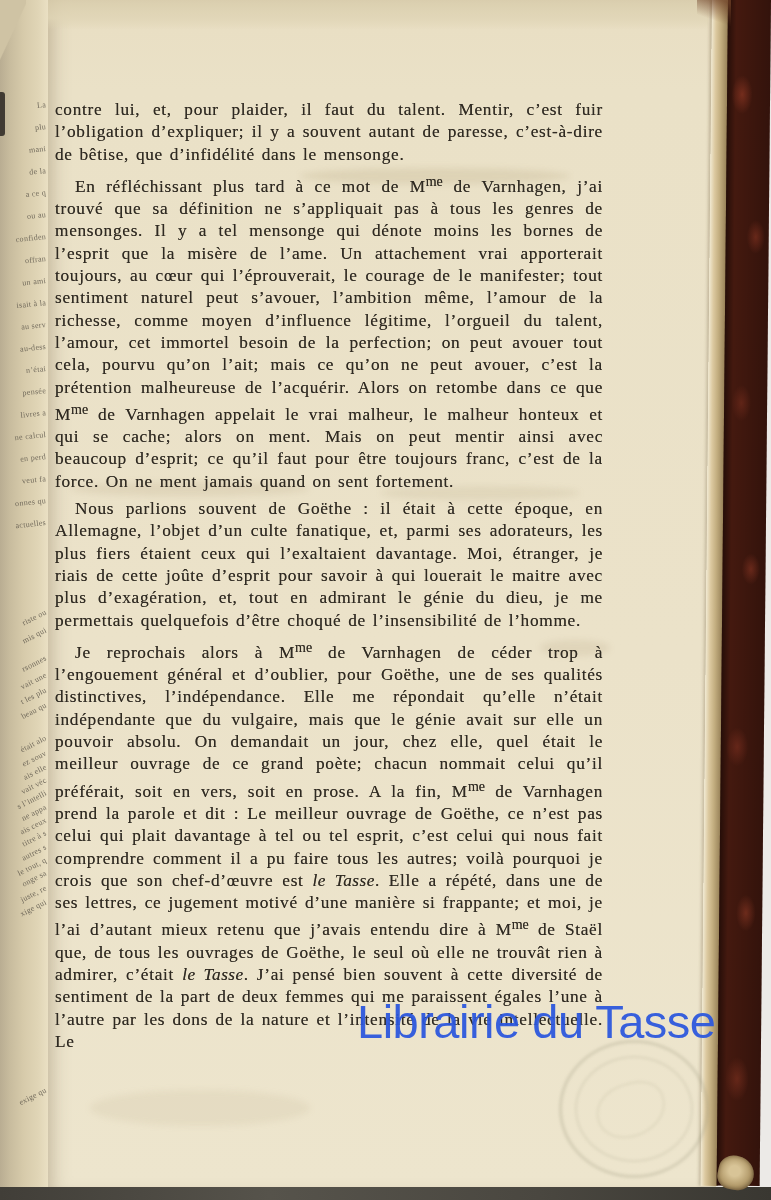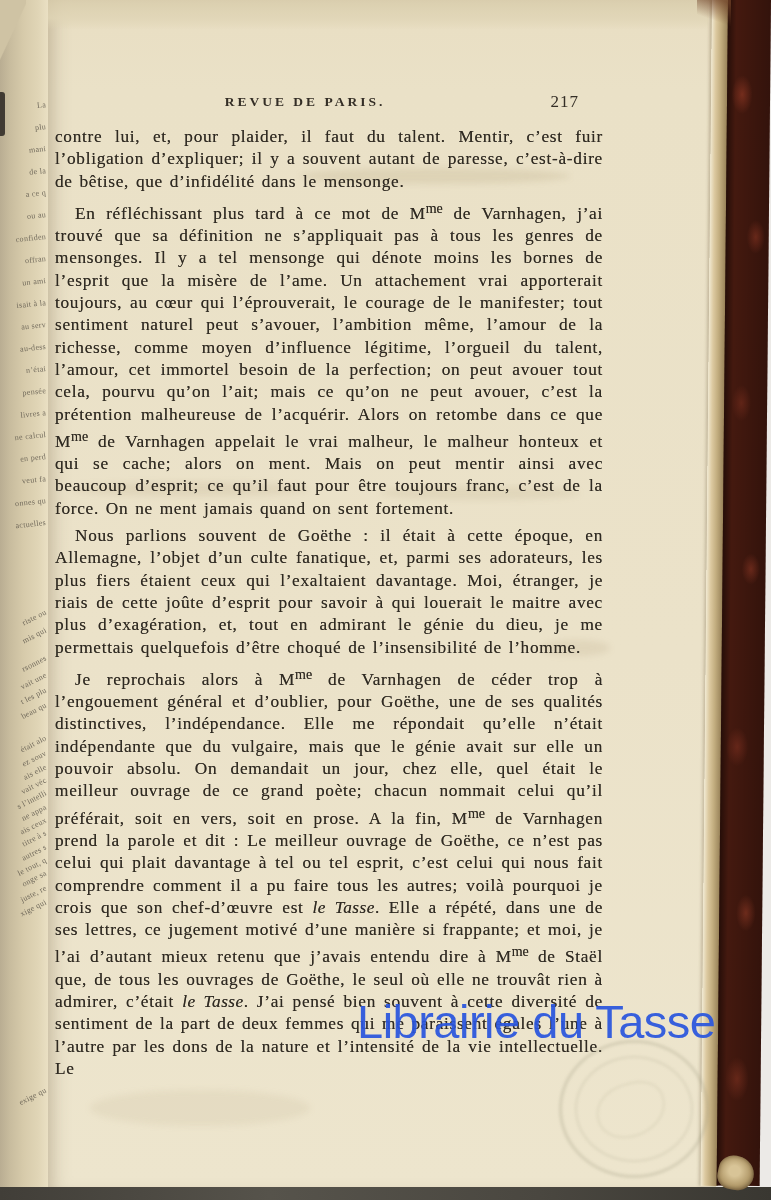--- a/index.html
+++ b/index.html
@@ -173,24 +173,20 @@
 <div class="page"></div>
 <div class="top-edges"></div>
 
 <div class="blotch" style="left:300px;top:168px;width:270px;height:16px;background:rgba(150,125,80,.14);"></div>
 <div class="blotch" style="left:70px;top:482px;width:240px;height:14px;background:rgba(150,125,80,.12);"></div>
 <div class="blotch" style="left:380px;top:486px;width:200px;height:14px;background:rgba(150,125,80,.11);"></div>
 <div class="blotch" style="left:540px;top:640px;width:70px;height:16px;background:rgba(150,125,80,.12);"></div>
 <div class="blotch" style="left:90px;top:1090px;width:220px;height:36px;background:rgba(165,145,105,.10);"></div>
 
 <div class="textblock">
-  <div class="header">
-    <span class="journal-title">REVUE DE PARIS.</span>
-    <span class="page-number">217</span>
-  </div>
   <div id="textbody">
       <p class="para"><span>contre lui, et, pour plaider, il faut du talent. Mentir, c’est fuir l’obligation d’expliquer; il y a souvent autant de paresse, c’est-à-dire de bêtise, que d’infidélité dans le mensonge.</span></p>
       <p class="para indent"><span>En réfléchissant plus tard à ce mot de M</span><sup>me</sup><span> de Varnhagen, j’ai trouvé que sa définition ne s’appliquait pas à tous les genres de mensonges. Il y a tel mensonge qui dénote moins les bornes de l’esprit que la misère de l’ame. Un attachement vrai apporterait toujours, au cœur qui l’éprouverait, le courage de le manifester; tout sentiment naturel peut s’avouer, l’ambition même, l’amour de la richesse, comme moyen d’influence légitime, l’orgueil du talent, l’amour, cet immortel besoin de la perfection; on peut avouer tout cela, pourvu qu’on l’ait; mais ce qu’on ne peut avouer, c’est la prétention malheureuse de l’acquérir. Alors on retombe dans ce que M</span><sup>me</sup><span> de Varnhagen appelait le vrai malheur, le malheur honteux et qui se cache; alors on ment. Mais on peut mentir ainsi avec beaucoup d’esprit; ce qu’il faut pour être toujours franc, c’est de la force. On ne ment jamais quand on sent fortement.</span></p>
       <p class="para indent"><span>Nous parlions souvent de Goëthe : il était à cette époque, en Allemagne, l’objet d’un culte fanatique, et, parmi ses adorateurs, les plus fiers étaient ceux qui l’exaltaient davantage. Moi, étranger, je riais de cette joûte d’esprit pour savoir à qui louerait le maitre avec plus d’exagération, et, tout en admirant le génie du dieu, je me permettais quelquefois d’être choqué de l’insensibilité de l’homme.</span></p>
       <p class="para indent"><span>Je reprochais alors à M</span><sup>me</sup><span> de Varnhagen de céder trop à l’engouement général et d’oublier, pour Goëthe, une de ses qualités distinctives, l’indépendance. Elle me répondait qu’elle n’était indépendante que du vulgaire, mais que le génie avait sur elle un pouvoir absolu. On demandait un jour, chez elle, quel était le meilleur ouvrage de ce grand poète; chacun nommait celui qu’il préférait, soit en vers, soit en prose. A la fin, M</span><sup>me</sup><span> de Varnhagen prend la parole et dit : Le meilleur ouvrage de Goëthe, ce n’est pas celui qui plait davantage à tel ou tel esprit, c’est celui qui nous fait comprendre comment il a pu faire tous les autres; voilà pourquoi je crois que son chef-d’œuvre est </span><i>le Tasse</i><span>. Elle a répété, dans une de ses lettres, ce jugement motivé d’une manière si frappante; et moi, je l’ai d’autant mieux retenu que j’avais entendu dire à M</span><sup>me</sup><span> de Staël que, de tous les ouvrages de Goëthe, le seul où elle ne trouvât rien à admirer, c’était </span><i>le Tasse</i><span>. J’ai pensé bien souvent à cette diversité de sentiment de la part de deux femmes qui me paraissent égales l’une à l’autre par les dons de la nature et l’intensité de la vie intellectuelle. Le</span></p>
     </div>
 </div>
 
 <div class="fore-edge"></div>
 <div class="board"></div>

